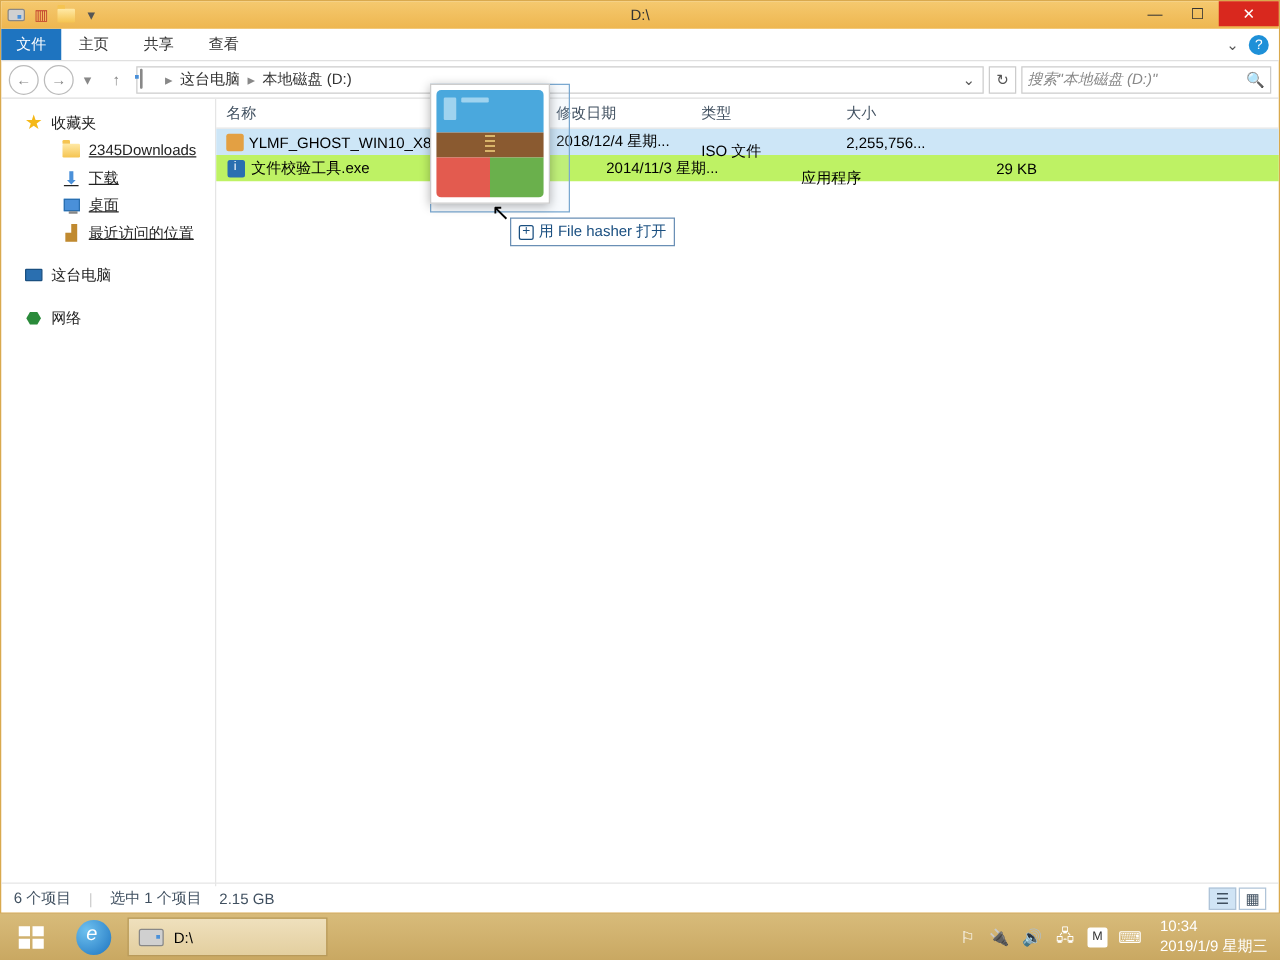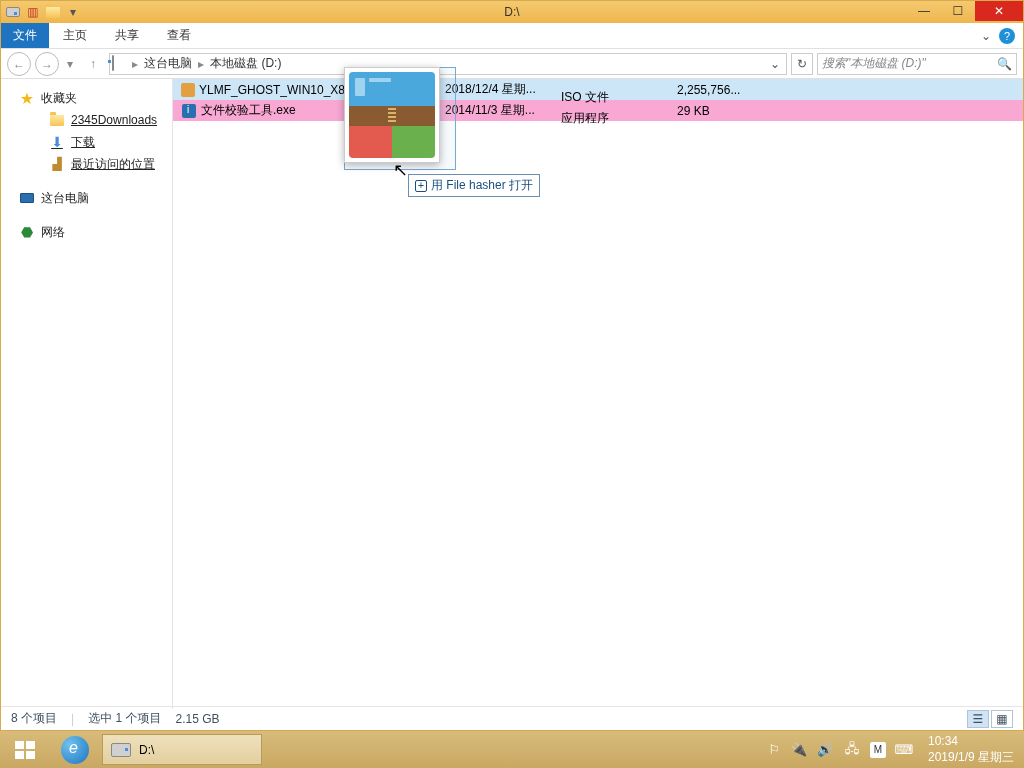--- a/index.html
+++ b/index.html
@@ -48,21 +48,21 @@
 .columns { height:24px; display:flex; align-items:center; border-bottom:1px solid #e5e5e5; color:#405060; position:relative; }
 .col { padding:0 8px; border-right:1px solid transparent; height:100%; display:flex; align-items:center; }
 .col.name { width:264px; position:relative; }
 .col.name:after { content:"▴"; color:#5a7a9a; position:absolute; right:60px; top:-2px; font-size:10px; }
 .col.date { width:116px; }
 .col.type { width:116px; }
 .col.size { width:110px; justify-content:flex-start; }
 .rows { }
 .row { height:21px; display:flex; align-items:center; }
 .row.sel1 { background:#cde6f7; }
-.row.sel2 { background:#f9a8d4; }
+.row.sel2 { background:#bef264;gap:40px; }
 .cell { padding:0 8px; overflow:hidden; white-space:nowrap; text-overflow:ellipsis; }
 .cell.name { width:264px; display:flex; align-items:center; gap:4px; }
 .cell.date { width:116px; }
 .cell.type { width:116px;margin-top:16px; }
 .cell.size { width:110px; }
 .file-ico { width:16px; height:16px; display:flex; align-items:center; justify-content:center; }
 .iso-ico { width:14px; height:14px; background:#e3a043; border-radius:2px; }
 .exe-ico { width:14px; height:14px; background:#2a6fb0; border-radius:2px; position:relative; }
 .exe-ico:after { content:"i"; color:#fff; position:absolute; left:5px; top:0; font-size:10px; }
 .statusbar { position:absolute; bottom:0; left:0; right:0; height:24px; border-top:1px solid #e5e5e5; display:flex; align-items:center; padding:0 10px; gap:14px; color:#405060; }
@@ -163,20 +163,26 @@
             <span class="side-icon">
               <span class="folder"></span>
             </span>
             <span>2345Downloads</span>
           </div>
         <div class="side-item child">
             <span class="side-icon downarrow">⬇</span>
             <span>下载</span>
           </div>
         <div class="side-item child">
+            <span class="side-icon">
+              <span class="desktop-ico"></span>
+            </span>
+            <span>桌面</span>
+          </div>
+        <div class="side-item child">
             <span class="side-icon" style="color:#c08a30">▟</span>
             <span>最近访问的位置</span>
           </div>
       </div>
       <div class="side-group">
         <div class="side-item">
             <span class="side-icon">
               <span class="pc-ico"></span>
             </span>
             <span>这台电脑</span>
@@ -184,20 +190,26 @@
       </div>
       <div class="side-group">
         <div class="side-item">
             <span class="side-icon net-ico">⬣</span>
             <span>网络</span>
           </div>
       </div>
     </div>
 
     <div class="content">
+      <div class="columns">
+        <div class="col name">名称</div>
+        <div class="col date">修改日期</div>
+        <div class="col type">类型</div>
+        <div class="col size">大小</div>
+      </div>
       <div class="rows">
         <div class="row sel1">
           <div class="cell name">
               <span class="file-ico">
                 <span class="iso-ico"></span>
               </span>
               <span>YLMF_GHOST_WIN10_X86_V2018_12.iso</span>
             </div>
           <div class="cell date">2018/12/4 星期...</div>
           <div class="cell type">ISO 文件</div>
@@ -212,21 +224,21 @@
             </div>
           <div class="cell date">2014/11/3 星期...</div>
           <div class="cell type">应用程序</div>
           <div class="cell size">29 KB</div>
         </div>
       </div>
     </div>
   </div>
 
   <div class="statusbar">
-    <span>8 个项目</span>
+    <span>6 个项目</span>
     <span style="color:#ccc">|</span>
     <span>选中 1 个项目</span>
     <span>2.15 GB</span>
     <div class="spacer"></div>
     <div class="view-toggle">
       <div class="view-btn active">☰</div>
       <div class="view-btn">▦</div>
     </div>
   </div>
 

